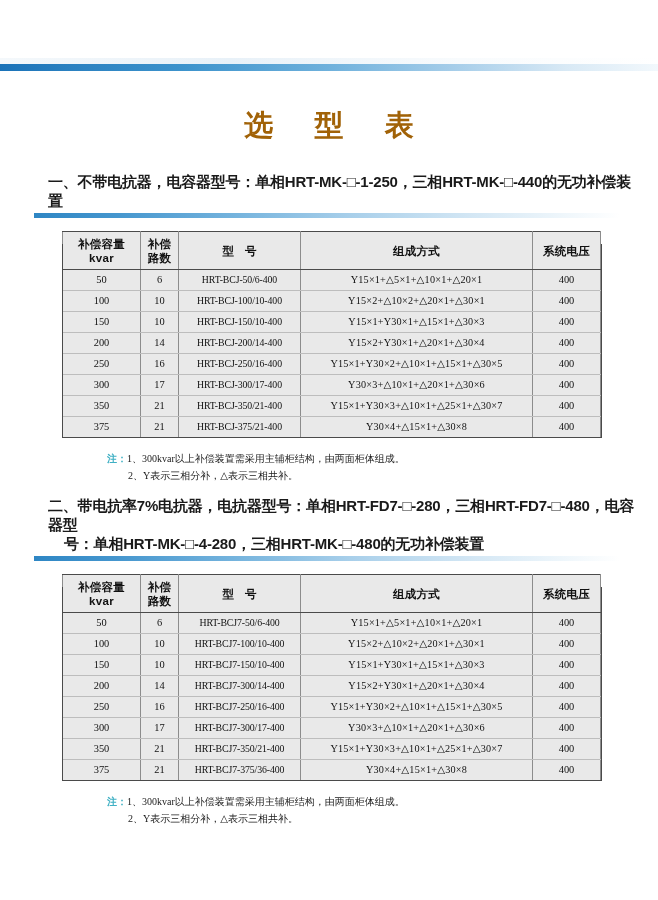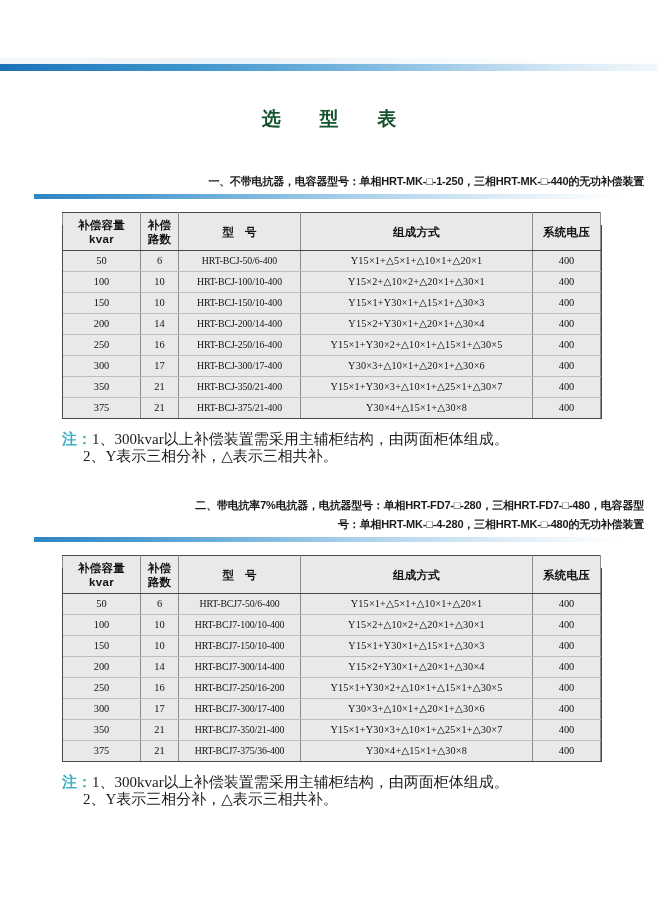--- a/index.html
+++ b/index.html
@@ -41,43 +41,42 @@
   }
 
   
   .page-title {
     position: absolute;
     left: 0;
     top: 106px;
     width: 658px;
     text-align: center;
     font-family: "Liberation Serif", "DejaVu Serif", serif;
-    font-size: 19px;
+    font-size: 29px;
     font-weight: bold;
     letter-spacing: 17px;
     text-indent: 17px;
-    color: #14532d;
+    color: #a16207;
   }
 
   
   .section {
     position: absolute;
     left: 0;
     width: 658px;
   }
   .section-heading {
-    padding-left: 14px;
+    padding-left: 48px;
     padding-right: 14px;
     font-family: "Liberation Sans", sans-serif;
-    font-size: 11px;
+    font-size: 15px;
     font-weight: bold;
     color: #1a1a1a;
     line-height: 19px;
     letter-spacing: -0.2px;
-    text-align: right;
   }
   .section-heading .indent-line {
     display: block;
     padding-left: 16px;
   }
   .heading-rule {
     margin-top: 3px;
     margin-left: 34px;
     width: 586px;
     height: 5px;
@@ -160,23 +159,24 @@
     border-left: 1px solid #4a4a4a;
     border-right: 1px solid #4a4a4a;
     pointer-events: none;
   }
 
   
   .note-block {
     margin-top: 12px;
     padding-left: 62px;
     font-family: "Liberation Serif", "DejaVu Serif", serif;
-    font-size: 15px;
+    font-size: 10px;
     line-height: 17px;
     color: #1a1a1a;
+    margin-left: 45px;
   }
   .note-line {
     display: block;
     white-space: nowrap;
   }
   .note-label {
     color: #3fb0c4;
     font-weight: bold;
     font-family: "Liberation Serif", "DejaVu Serif", serif;
   }
@@ -351,21 +351,21 @@
             <tr>
               <td>200</td>
               <td>14</td>
               <td class="cell-model">HRT-BCJ7-300/14-400</td>
               <td class="cell-comp">Y15×2+Y30×1+△20×1+△30×4</td>
               <td>400</td>
             </tr>
             <tr>
               <td>250</td>
               <td>16</td>
-              <td class="cell-model">HRT-BCJ7-250/16-200</td>
+              <td class="cell-model">HRT-BCJ7-250/16-400</td>
               <td class="cell-comp">Y15×1+Y30×2+△10×1+△15×1+△30×5</td>
               <td>400</td>
             </tr>
             <tr>
               <td>300</td>
               <td>17</td>
               <td class="cell-model">HRT-BCJ7-300/17-400</td>
               <td class="cell-comp">Y30×3+△10×1+△20×1+△30×6</td>
               <td>400</td>
             </tr>

